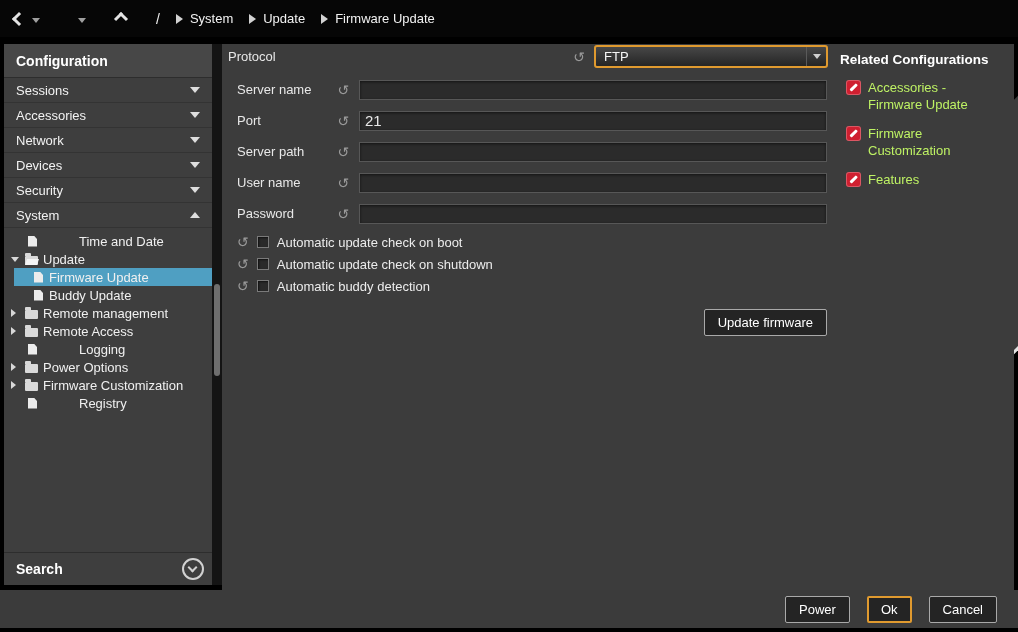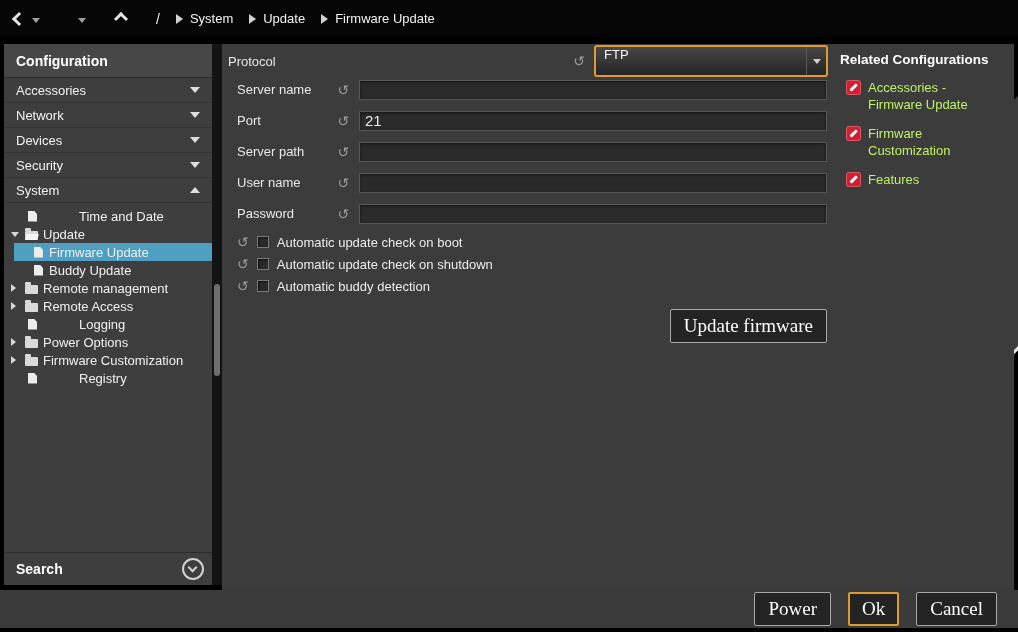--- a/index.html
+++ b/index.html
@@ -54,32 +54,32 @@
   .sb-track{position:absolute;left:212px;top:44px;width:10px;height:541px;background:#141414;}
   .sb-thumb{position:absolute;left:2px;top:240px;width:6px;height:92px;background:#6e6e6e;border-radius:3px;cursor:grab;}
 
   
   .main{position:absolute;left:222px;top:44px;width:612px;height:546px;background:#3c3c3c;}
   .flabel{font-size:13px;color:#e8e8e8;}
   .reset-ico{font-size:14px;line-height:14px;color:#9a9a9a;cursor:pointer;flex:none;}
   .prow{position:absolute;left:6px;top:1px;width:600px;display:flex;align-items:center;}
   .prow .flabel{flex:1;}
   .prow .reset-ico{margin-right:9px;}
-  .dropdown{width:234px;height:32px;border:2px solid #e09a2f;border-radius:3px;background:linear-gradient(#474747,#252525);display:flex;align-items:flex-start;cursor:pointer;}
+  .dropdown{width:234px;height:23px;border:2px solid #e09a2f;border-radius:3px;background:linear-gradient(#474747,#252525);display:flex;align-items:center;cursor:pointer;}
   .dd-text{flex:1;padding-left:8px;font-size:13px;color:#f5f5f5;}
   .dd-arrow-box{width:20px;height:100%;border-left:1px solid #5a5a5a;display:flex;align-items:center;justify-content:center;}
   .dd-arrow{width:0;height:0;border-left:4px solid transparent;border-right:4px solid transparent;border-top:5px solid #cfcfcf;}
   .frow{position:absolute;left:15px;width:590px;height:21px;display:flex;align-items:center;justify-content:space-between;}
   .frow .flabel{width:97px;flex:none;}
   .frow .reset-ico{width:18px;flex:none;}
   .tinput{width:468px;height:20px;background:#2b2b2b;border:1px solid #575757;box-shadow:inset 0 1px 3px rgba(0,0,0,.55);color:#e8e8e8;font-size:15px;padding:0 5px;font-family:"Liberation Sans",sans-serif;}
   .crow{position:absolute;left:15px;display:flex;align-items:center;gap:8px;height:16px;}
   .checkbox{width:12px;height:12px;background:#2a2a2a;border:1px solid #7a7a7a;box-shadow:inset 1px 1px 2px rgba(0,0,0,.6);cursor:pointer;flex:none;}
   .cb-label{font-size:13px;color:#ececec;}
-  .btn{background:#242424;color:#fff;border:1px solid #a9a9a9;border-radius:2px;font-size:19px;font-family:Liberation Serif, serif;padding:5px 13px;cursor:pointer;}
+  .btn{background:#242424;color:#fff;border:1px solid #a9a9a9;border-radius:2px;font-size:13px;font-family:Liberation Sans, sans-serif;padding:5px 13px;cursor:pointer;}
   .ufw-btn{position:absolute;top:265px;right:7px;}
 
   
   .right{position:absolute;left:834px;top:44px;width:180px;height:546px;background:#3c3c3c;}
   .right-title{font-weight:bold;font-size:13.5px;color:#fff;padding:8px 0 0 6px;}
   .ritem{display:flex;align-items:flex-start;gap:7px;margin:12px 0 0 12px;cursor:pointer;}
   .edit-ico{width:15px;height:15px;background:#cf1f30;border-radius:3px;position:relative;flex:none;margin-top:1px;box-shadow:0 0 0 1px rgba(255,255,255,.25) inset;}
   .edit-ico::before{content:'';position:absolute;left:3px;top:6px;width:9px;height:2.5px;background:#fff;border-radius:1px;transform:rotate(-45deg);}
   .ritem-label{font-size:13px;color:#bef264;width:130px;line-height:17px;}
 
@@ -116,20 +116,24 @@
   <span class="crumb">
     <span class="crumb-tri"></span>
     <span>Firmware Update</span>
   </span>
 </div>
 
 <div class="sidebar">
   <div class="sidebar-header">Configuration</div>
 
   <div class="cat">
+    <span>Sessions</span>
+    <span class="tri down"></span>
+  </div>
+  <div class="cat">
     <span>Accessories</span>
     <span class="tri down"></span>
   </div>
   <div class="cat">
     <span>Network</span>
     <span class="tri down"></span>
   </div>
   <div class="cat">
     <span>Devices</span>
     <span class="tri down"></span>

